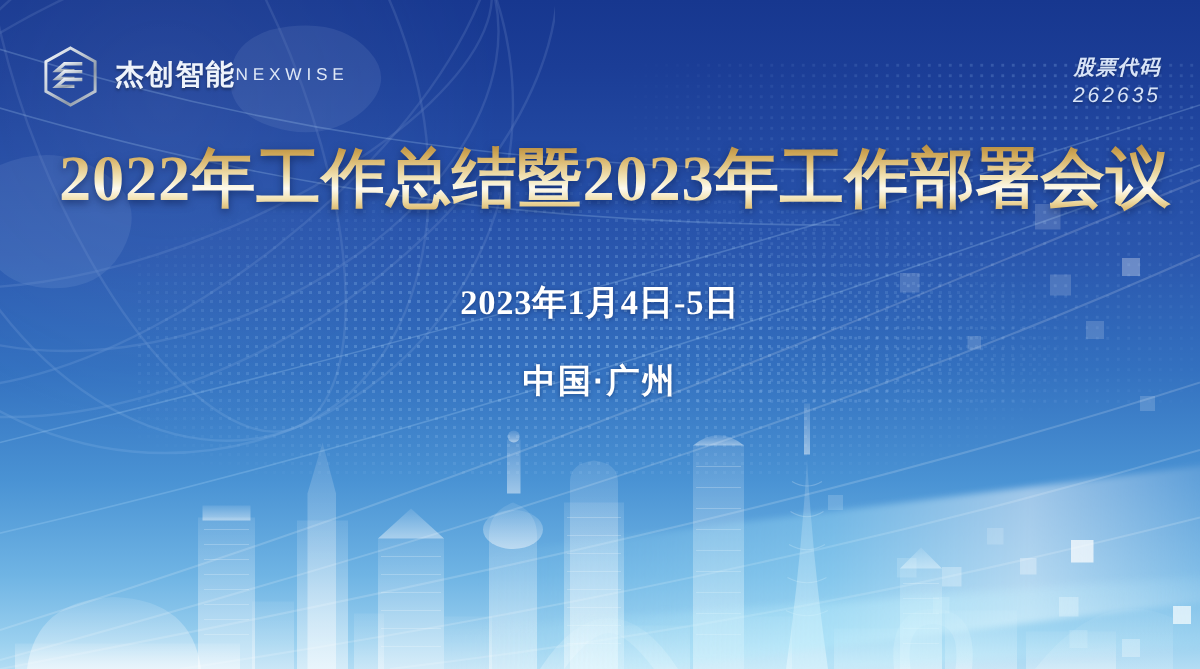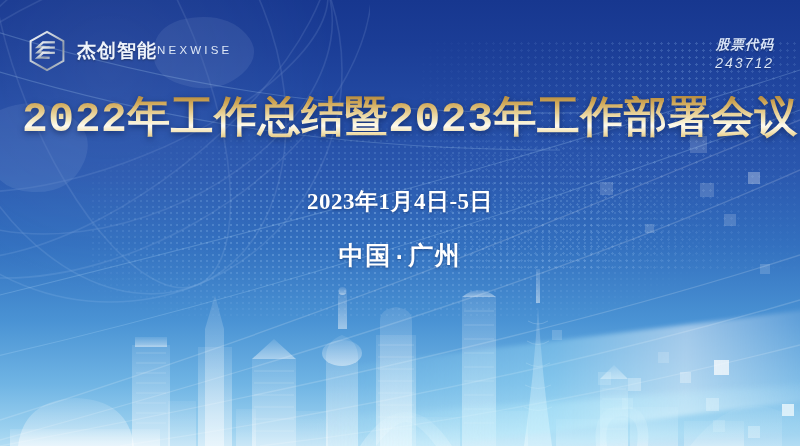--- a/index.html
+++ b/index.html
@@ -118,21 +118,21 @@
     text-align:right; color:#d8e4f7;
     text-shadow:0 1px 2px rgba(0,0,0,.3);
     font-style:italic;
   }
   .stock-label { font-size:13.5px; font-weight:700; letter-spacing:1px; line-height:1.3; }
   .stock-code  { font-size:14px; font-weight:400; letter-spacing:2px; line-height:1.35; }
 
   .title {
     position:absolute; left:0; right:0; top:96px;
     text-align:center;
-    font-family:Liberation Mono, monospace;
+    font-family:Liberation Serif, serif;
     font-size:43px; font-weight:700;
     letter-spacing:.5px;
     line-height:1.12;
     background:linear-gradient(180deg,
         #b68b3e 0%,
         #cfa757 14%,
         #e6cd90 34%,
         #f6ecc8 52%,
         #fdfaf0 62%,
         #f3e3b4 76%,
@@ -149,22 +149,22 @@
 
   .meta { position:absolute; left:0; right:0; top:186px; text-align:center; }
   .date {
     font-family:"Liberation Serif", serif;
     font-size:23px; font-weight:700; color:#ffffff;
     letter-spacing:.5px;
     text-shadow:0 1px 3px rgba(10,30,80,.5);
   }
   .place {
     margin-top:22px;
-    font-family:Liberation Mono, monospace;
-    font-size:25px; font-weight:700; color:#ffffff;
+    font-family:Liberation Sans, sans-serif;
+    font-size:22px; font-weight:700; color:#ffffff;
     letter-spacing:1.5px;
     text-shadow:0 1px 3px rgba(10,30,80,.5);
   }
 </style>
 </head>
 <body>
 
 <div class="banner">
 
   <div class="layer">
@@ -341,21 +341,21 @@
         </svg>
       </span>
       <span class="logo-text">
         <span class="logo-cn">杰创智能</span>
         <span class="logo-en">NEXWISE</span>
       </span>
     </div>
 
     <div class="stock">
       <div class="stock-label">股票代码</div>
-      <div class="stock-code">243712</div>
+      <div class="stock-code">262635</div>
     </div>
 
     <div class="title">2022年工作总结暨2023年工作部署会议</div>
 
     <div class="meta">
       <div class="date">2023年1月4日-5日</div>
       <div class="place">中国·广州</div>
     </div>
 
   </div>

